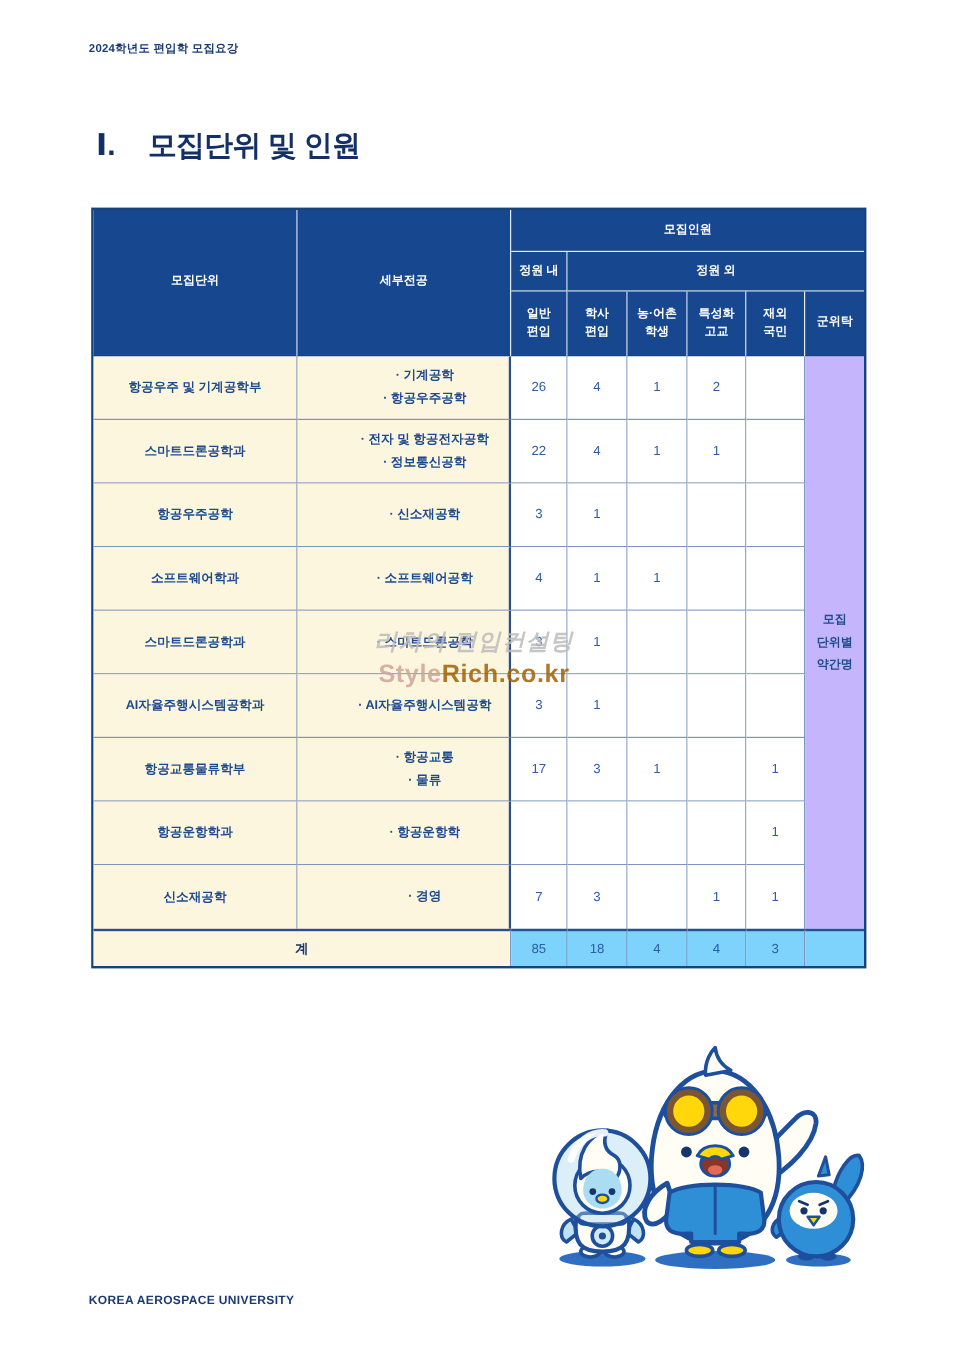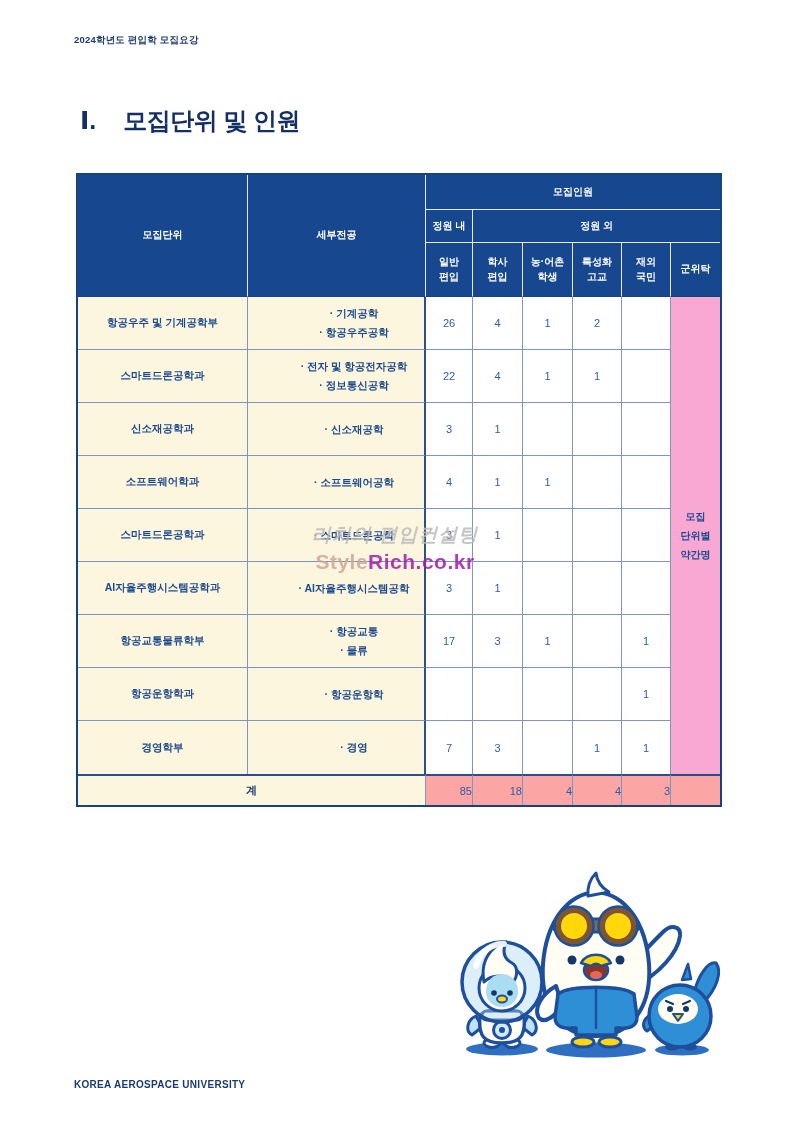--- a/index.html
+++ b/index.html
@@ -22,36 +22,36 @@
   .admission th.span-head{border-bottom:1px solid #16427e;}
   .admission tr.hr3 th{border-bottom:1px solid #16427e;}
 
   .admission tbody tr{height:53px;}
   .admission td{padding:0;vertical-align:middle;text-align:center;
                 border-right:1px solid #7e95bf;border-bottom:1px solid #7e95bf;}
   td.unit-cell{background:#fdf6de;color:#1d4a8f;font-weight:700;font-size:10.5px;}
   td.majors-cell{background:#fdf6de;color:#1d4a8f;font-weight:700;font-size:10.5px;text-align:center;
                  padding-left:36px;white-space:pre-line;line-height:1.8;border-right:2px solid #2c4e8e;}
   td.count-cell{background:#ffffff;color:#2d5da6;font-size:11px;}
-  td.gunwitak-cell{background:#f9a8d4;color:#1d4a8f;font-size:10px;font-weight:600;white-space:pre-line;
+  td.gunwitak-cell{background:#c4b5fd;color:#1d4a8f;font-size:10px;font-weight:600;white-space:pre-line;
                    line-height:1.9;border-right:none;border-bottom:none;margin-top:32px;}
   .admission tr.last-body td{border-bottom:none;}
   .admission tr.total-row{height:31px;}
   .admission tr.total-row td{background:#fdf6de;border-top:2px solid #2c4e8e;border-bottom:none;}
   td.total-label-cell{color:#16356f;font-weight:800;font-size:11px;}
-  .admission tr.total-row td.count-cell{background:#fca5a5;text-align:right;}
+  .admission tr.total-row td.count-cell{background:#7dd3fc;}
   .admission tr.total-row td:last-child{border-right:none;}
 
   .notes{position:absolute;left:78px;top:810px;font-size:9.5px;color:#33518f;line-height:1.0;}
   .notes div{margin-bottom:8px;}
 
   .watermark{position:absolute;left:300px;top:522px;width:190px;text-align:center;z-index:6;pointer-events:none;}
   .wm1{font-size:19px;font-style:italic;font-weight:700;color:#bcbcbc;letter-spacing:1px;opacity:.85;}
   .wm2{font-size:21px;font-weight:800;opacity:.85;margin-top:2px;letter-spacing:0.5px;}
-  .wm2 .wm-a{color:#d0a496;} .wm2 .wm-b{color:#a21caf;}
+  .wm2 .wm-a{color:#d0a496;} .wm2 .wm-b{color:#a16207;}
 
   .mascots{position:absolute;left:450px;top:866px;width:278px;height:196px;}
 
   .footer-brand{position:absolute;left:74px;top:1079px;font-size:10px;font-weight:800;color:#1b3a75;letter-spacing:0.3px;}
 </style>
 </head>
 <body>
 
 <div class="page">
 
@@ -115,21 +115,21 @@
           <td class="unit-cell">스마트드론공학과</td>
           <td class="majors-cell">· 전자 및 항공전자공학
 · 정보통신공학</td>
           <td class="count-cell">22</td>
           <td class="count-cell">4</td>
           <td class="count-cell">1</td>
           <td class="count-cell">1</td>
           <td class="count-cell"></td>
         </tr>
         <tr>
-          <td class="unit-cell">신소재공학과</td>
+          <td class="unit-cell">항공우주공학</td>
           <td class="majors-cell">· 신소재공학</td>
           <td class="count-cell">3</td>
           <td class="count-cell">1</td>
           <td class="count-cell"></td>
           <td class="count-cell"></td>
           <td class="count-cell"></td>
         </tr>
         <tr>
           <td class="unit-cell">소프트웨어학과</td>
           <td class="majors-cell">· 소프트웨어공학</td>
@@ -170,21 +170,21 @@
         <tr>
           <td class="unit-cell">항공운항학과</td>
           <td class="majors-cell">· 항공운항학</td>
           <td class="count-cell"></td>
           <td class="count-cell"></td>
           <td class="count-cell"></td>
           <td class="count-cell"></td>
           <td class="count-cell">1</td>
         </tr>
         <tr class="last-body">
-          <td class="unit-cell">경영학부</td>
+          <td class="unit-cell">신소재공학</td>
           <td class="majors-cell">· 경영</td>
           <td class="count-cell">7</td>
           <td class="count-cell">3</td>
           <td class="count-cell"></td>
           <td class="count-cell">1</td>
           <td class="count-cell">1</td>
         </tr>
         <tr class="total-row">
           <td class="total-label-cell" colspan="2">계</td>
           <td class="count-cell">85</td>

